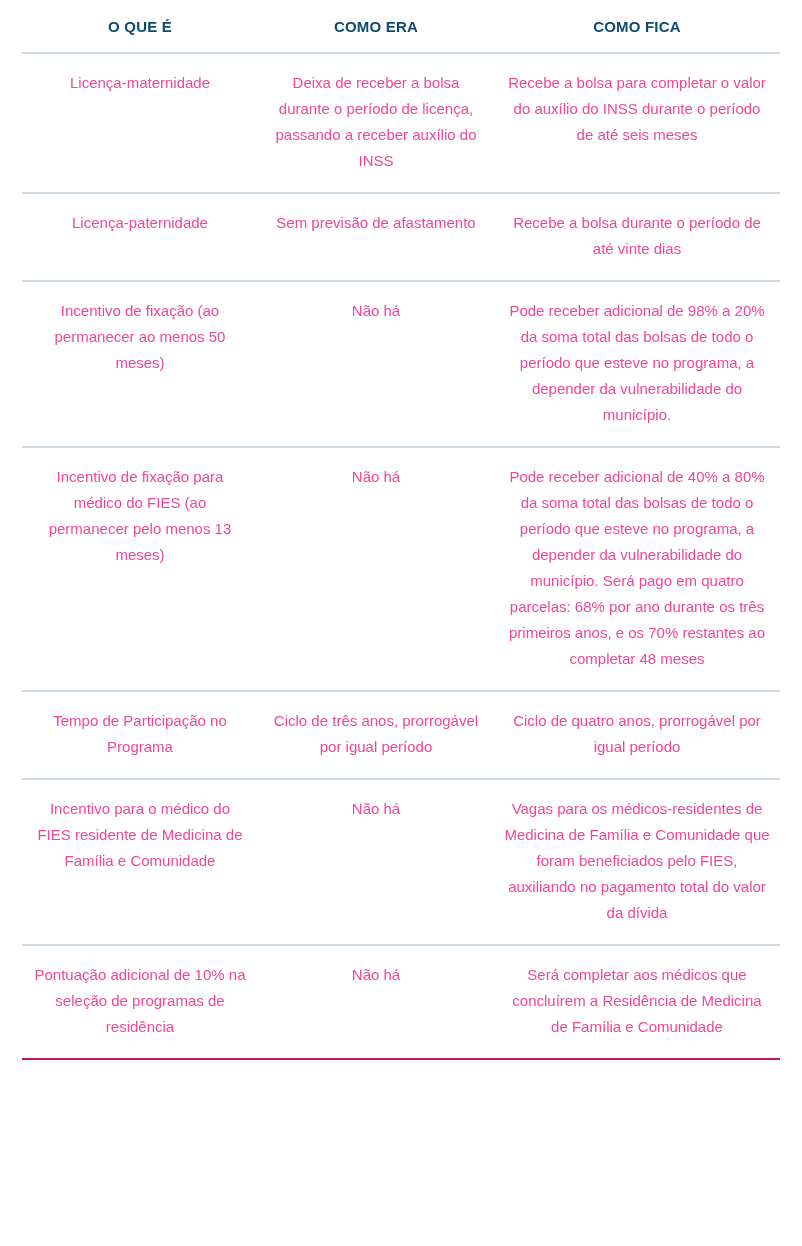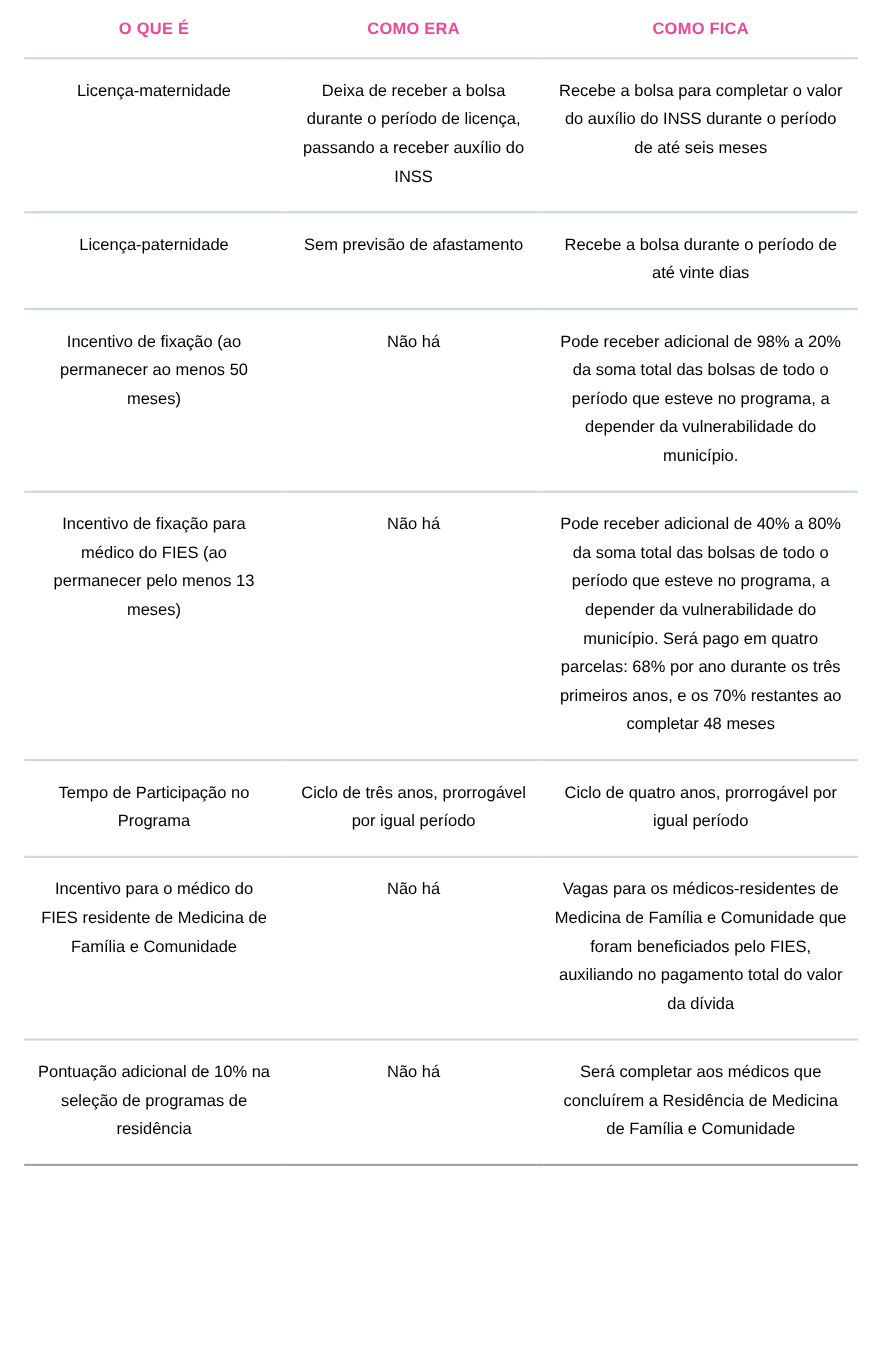--- a/index.html
+++ b/index.html
@@ -28,46 +28,46 @@
     table-layout: fixed;
   }
 
   table.compare col.c1 { width: 236px; }
   table.compare col.c2 { width: 236px; }
   table.compare col.c3 { width: 286px; }
 
   table.compare thead th {
     font-size: 15px;
     font-weight: bold;
-    color: #ec4899;
+    color: #0c4a6e;
     text-align: center;
     letter-spacing: 0.2px;
     padding: 18px 8px 17px 8px;
     border: 0;
     border-bottom: 2px solid #cdd9e2;
     vertical-align: middle;
     background: #ffffff;
   }
 
   table.compare tbody td {
     font-size: 15px;
     line-height: 26px;
-    color: #000000;
+    color: #ec4899;
     text-align: center;
     vertical-align: top;
     padding: 16px 10px 18px 10px;
     border: 0;
     border-bottom: 2px solid #cdd9e2;
     background: #ffffff;
     word-wrap: break-word;
     overflow-wrap: break-word;
   }
 
   table.compare tbody tr:last-child td {
-    border-bottom: 2px solid #a3a3a3;
+    border-bottom: 2px solid #be185d;
   }
 
   .cell-text {
     display: block;
   }
 </style>
 </head>
 <body>
 
 <div class="table-wrap">

